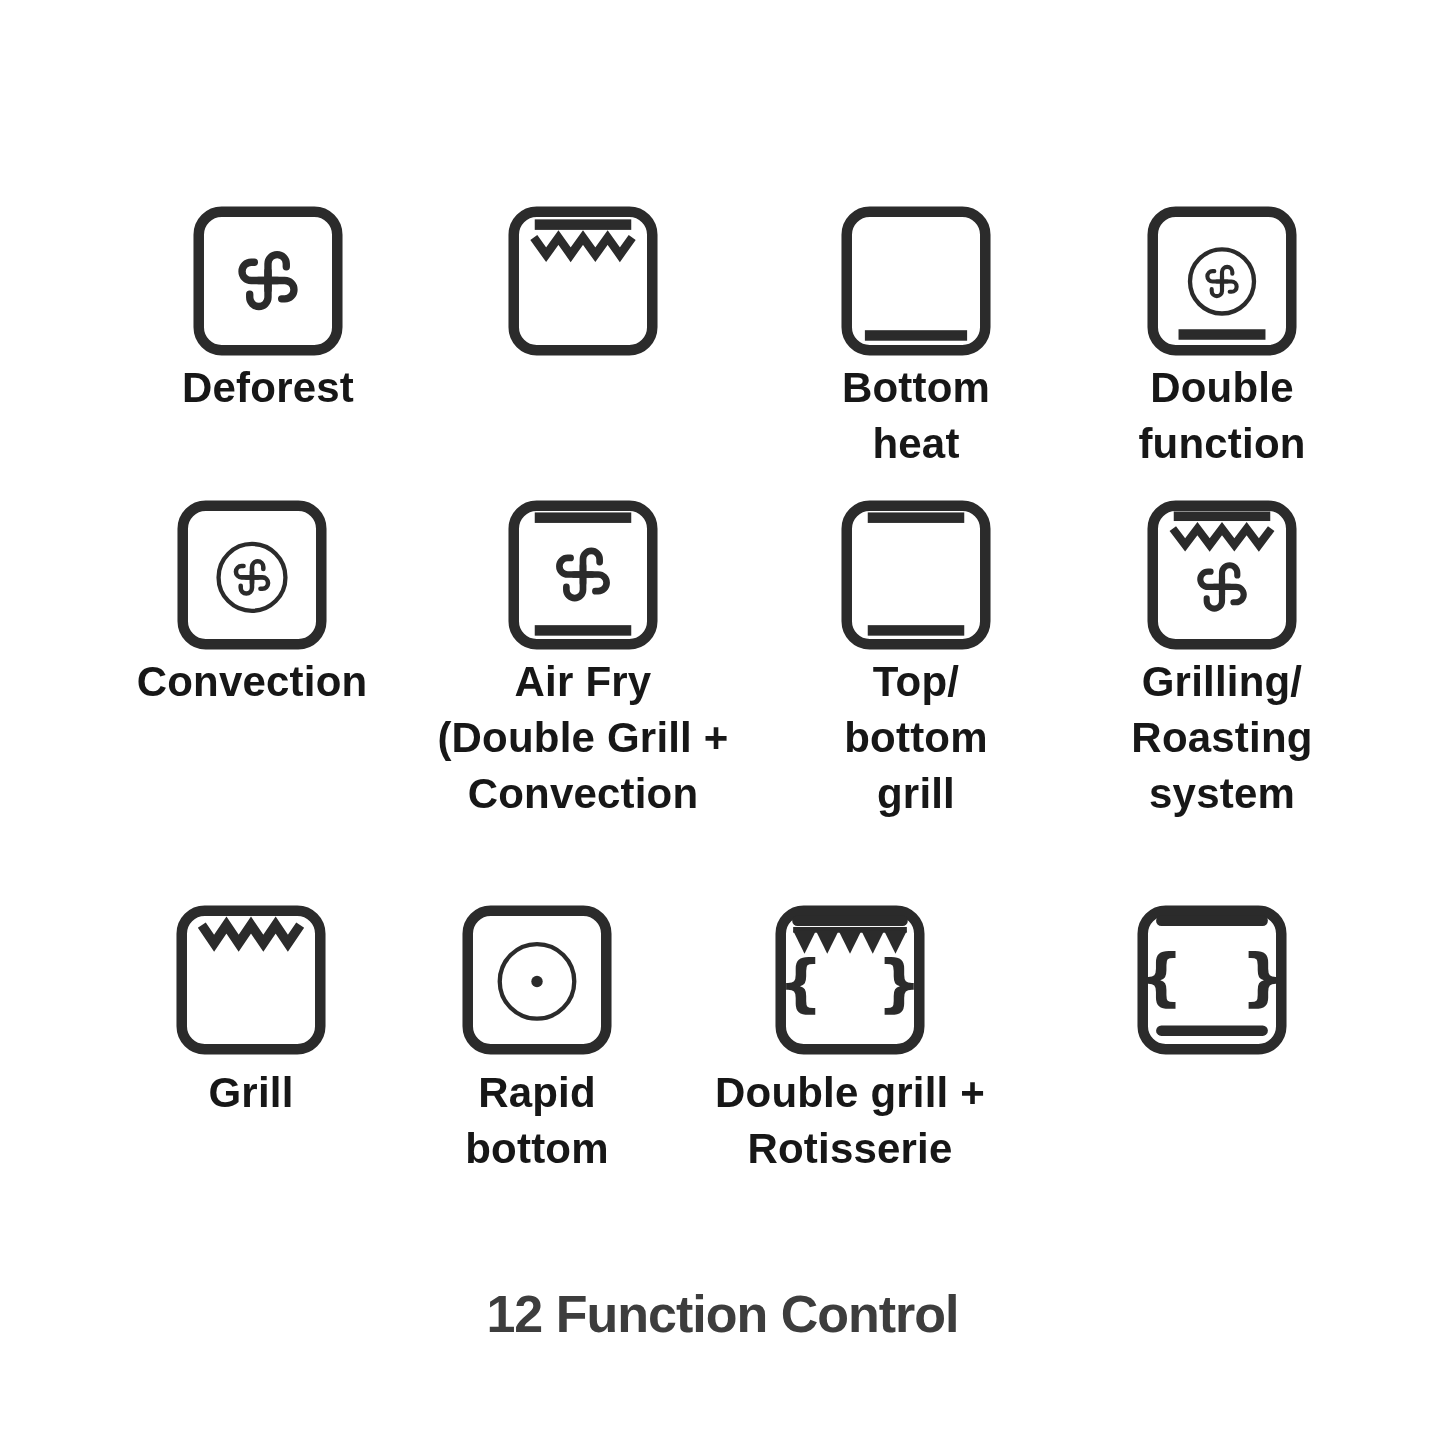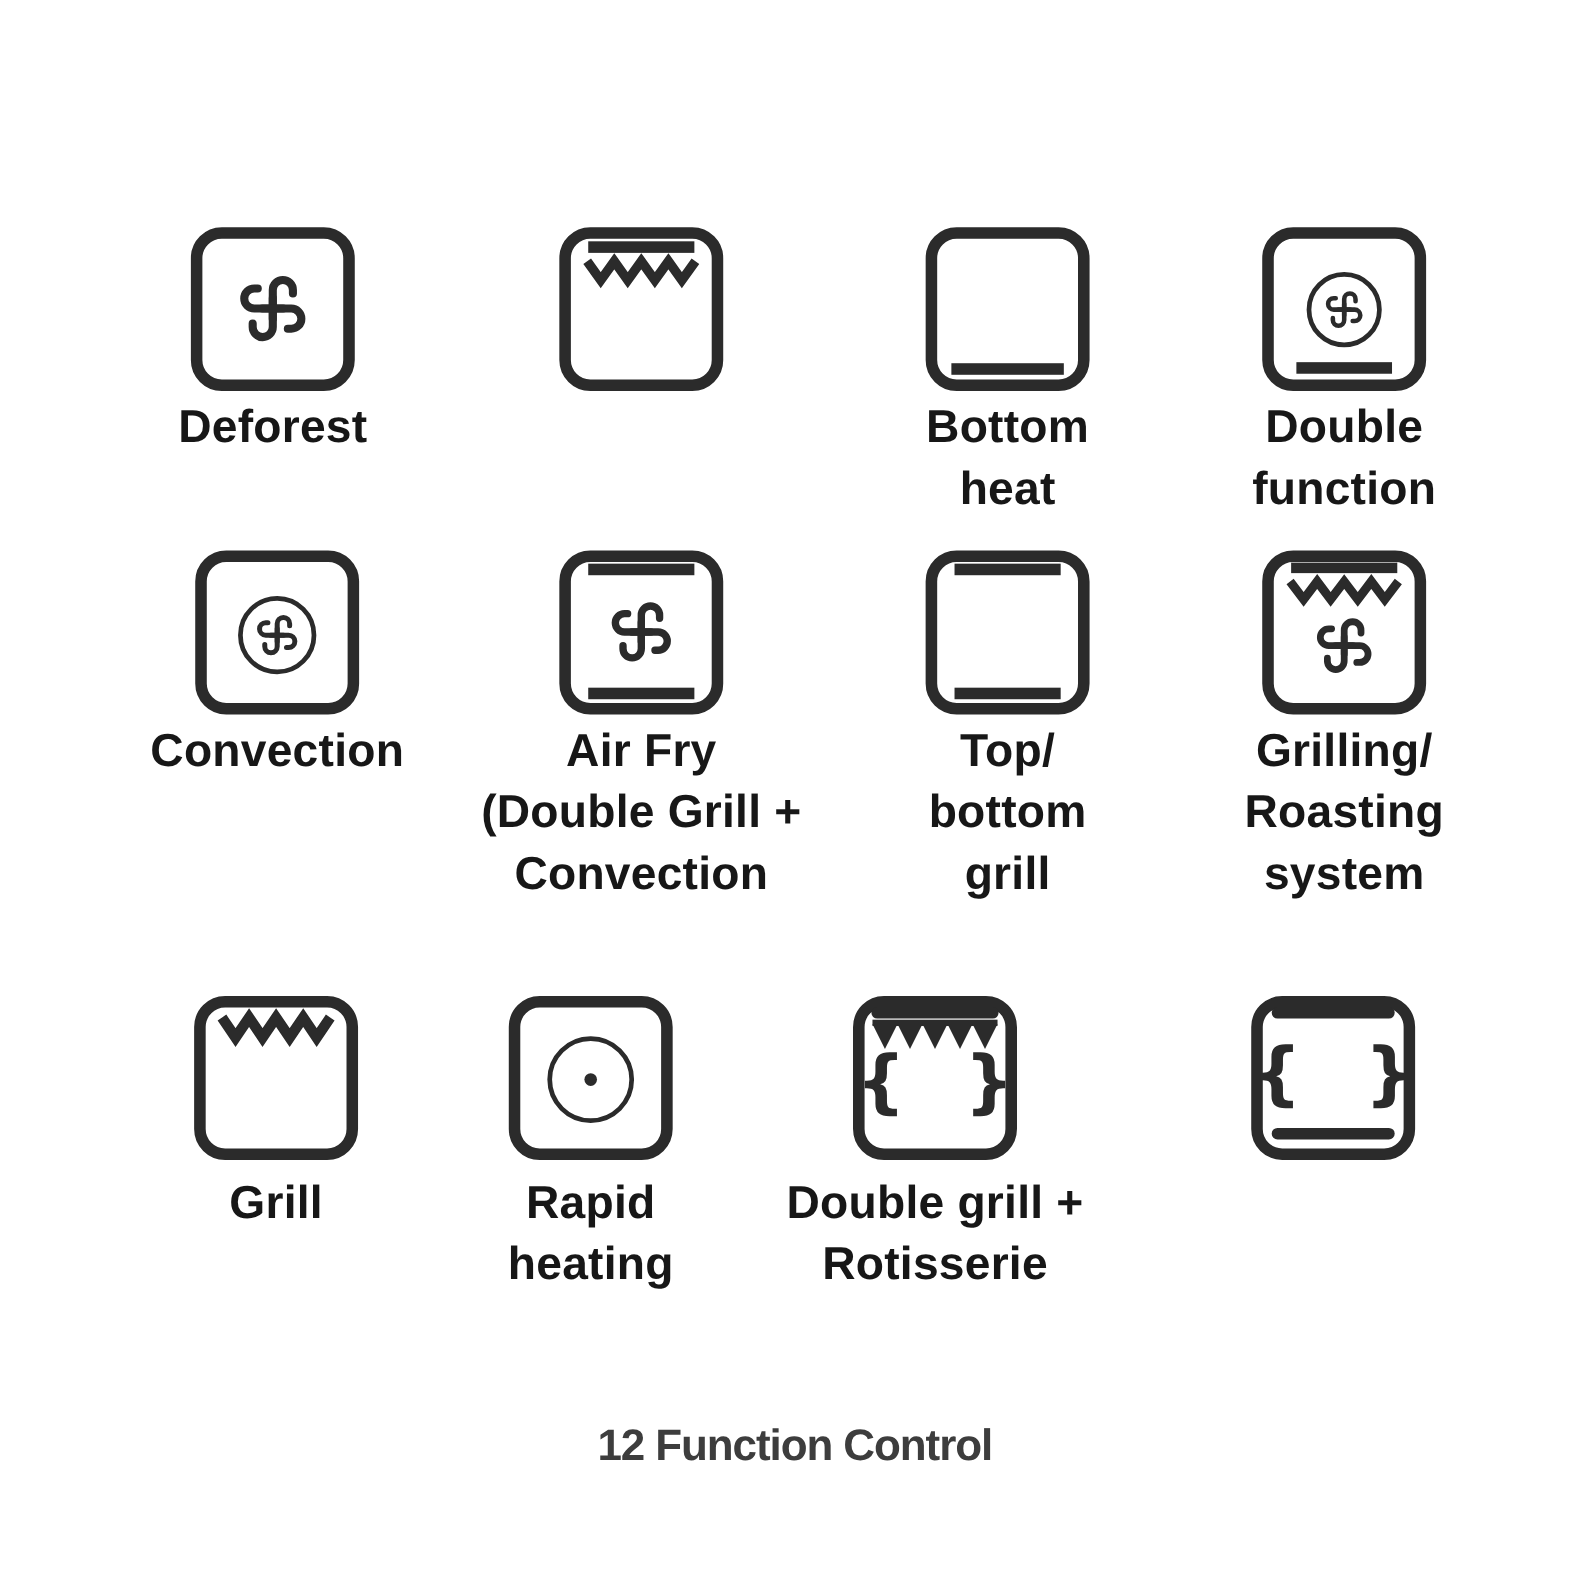--- a/index.html
+++ b/index.html
@@ -15,28 +15,28 @@
   .icon svg{display:block;width:150px;height:150px;}
   .lbl{
     margin-top:4px;
     font-weight:700;font-size:42px;line-height:56px;
     color:var(--label,#171717);text-align:center;white-space:pre-line;
     letter-spacing:0.2px;
   }
   .r3 .lbl{margin-top:10px;}
   .title{
     position:absolute;left:0;top:1282px;width:1445px;margin:0;
-    text-align:center;font-weight:700;font-size:40px;line-height:64px;
+    text-align:center;font-weight:700;font-size:52px;line-height:64px;
     color:var(--title,#3d3d3d);letter-spacing:-1px;
   }
 </style>
 </head>
 <body style="--label: #171717; --title: #3d3d3d;">
 
-<figure class="cell r1" style="left:68px;top:206px">
+<figure class="cell r1" style="left:88px;top:206px">
   <div class="icon">
       <svg viewBox="0 0 157 157" width="150" height="150" xmlns="http://www.w3.org/2000/svg">
         <rect x="6" y="6" width="145" height="145" rx="24" fill="#ffffff" stroke="#2b2b2b" stroke-width="11"></rect>
         <g transform="translate(78.5 78) scale(1.1)" fill="none" stroke="#2b2b2b" stroke-width="7" stroke-linecap="round" stroke-linejoin="round">
           <path d="M 0 9 L 0 -16 A 8.7 8.7 0 0 1 17.4 -16 L 17.4 -13" transform="rotate(0)"></path>
           <path d="M 0 9 L 0 -16 A 8.7 8.7 0 0 1 17.4 -16 L 17.4 -13" transform="rotate(90)"></path>
           <path d="M 0 9 L 0 -16 A 8.7 8.7 0 0 1 17.4 -16 L 17.4 -13" transform="rotate(180)"></path>
           <path d="M 0 9 L 0 -16 A 8.7 8.7 0 0 1 17.4 -16 L 17.4 -13" transform="rotate(270)"></path>
         </g>
       </svg>
@@ -155,21 +155,21 @@
 </figure>
 <figure class="cell r3" style="left:357px;top:905px">
   <div class="icon">
       <svg viewBox="0 0 157 157" width="150" height="150" xmlns="http://www.w3.org/2000/svg">
         <rect x="6" y="6" width="145" height="145" rx="24" fill="#ffffff" stroke="#2b2b2b" stroke-width="11"></rect>
         <circle cx="78.5" cy="80" r="39" fill="none" stroke="#2b2b2b" stroke-width="4.5"></circle>
         <circle cx="78.5" cy="80" r="6" fill="#2b2b2b"></circle>
       </svg>
     </div>
   <figcaption class="lbl">Rapid
-heating</figcaption>
+bottom</figcaption>
 </figure>
 <figure class="cell r3" style="left:670px;top:905px">
   <div class="icon">
       <svg viewBox="0 0 157 157" width="150" height="150" xmlns="http://www.w3.org/2000/svg">
         <rect x="6" y="6" width="145" height="145" rx="24" fill="#ffffff" stroke="#2b2b2b" stroke-width="11"></rect>
         <rect x="18" y="11" width="121" height="11" rx="5.5" fill="#2b2b2b"></rect>
         <rect x="19" y="23" width="119" height="6" fill="#2b2b2b"></rect>
         <path d="M19.0 27 L42.8 27 L30.9 51 Z" fill="#2b2b2b"></path>
         <path d="M42.8 27 L66.6 27 L54.7 51 Z" fill="#2b2b2b"></path>
         <path d="M66.6 27 L90.4 27 L78.5 51 Z" fill="#2b2b2b"></path>

